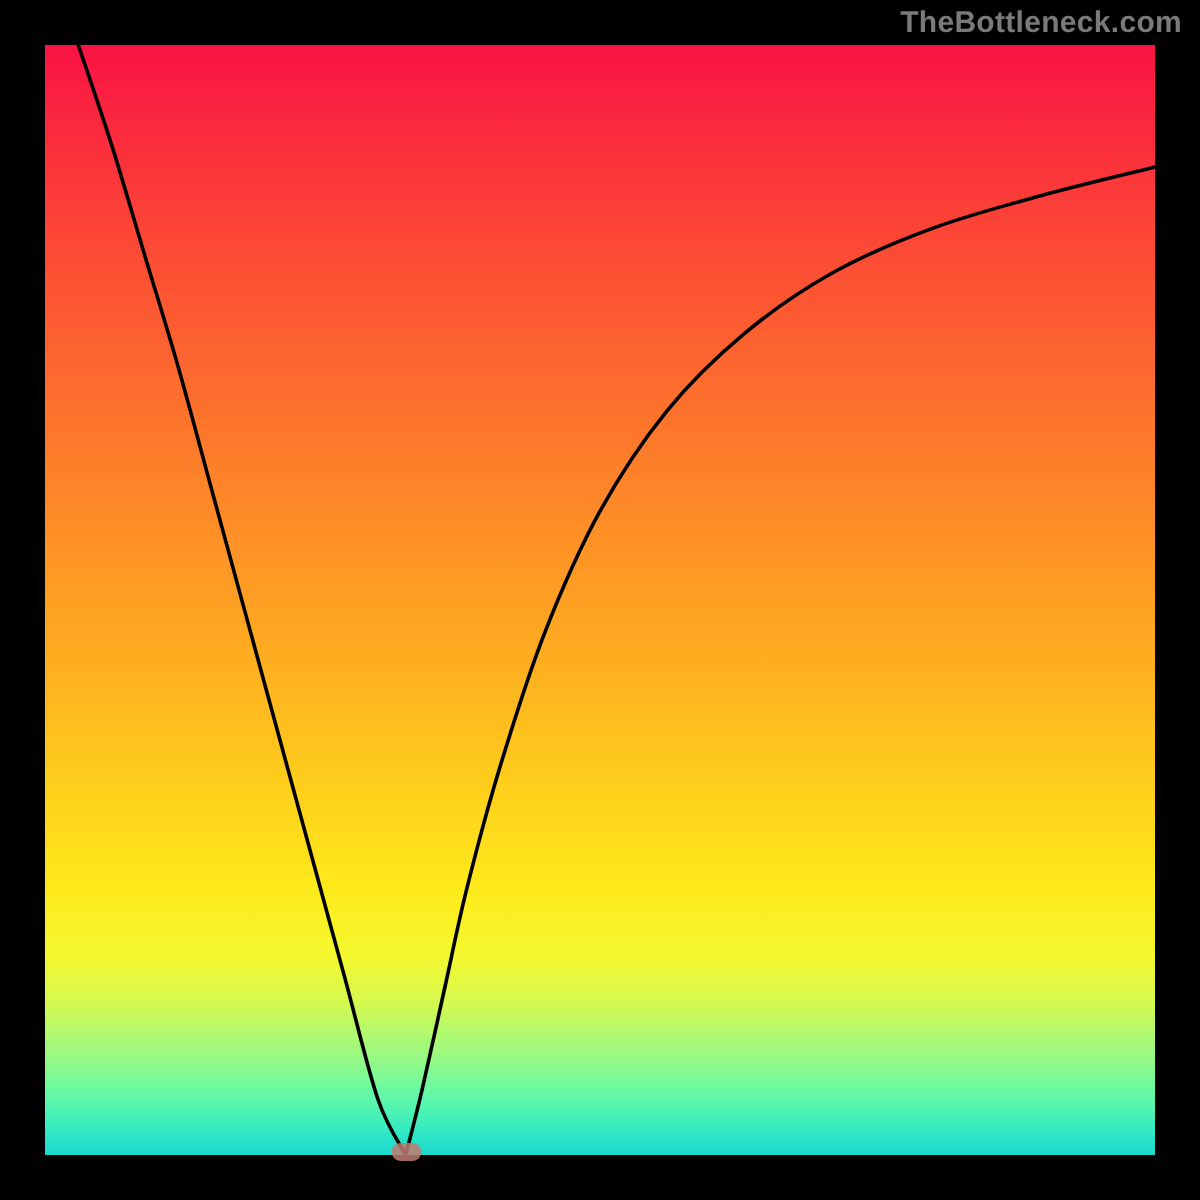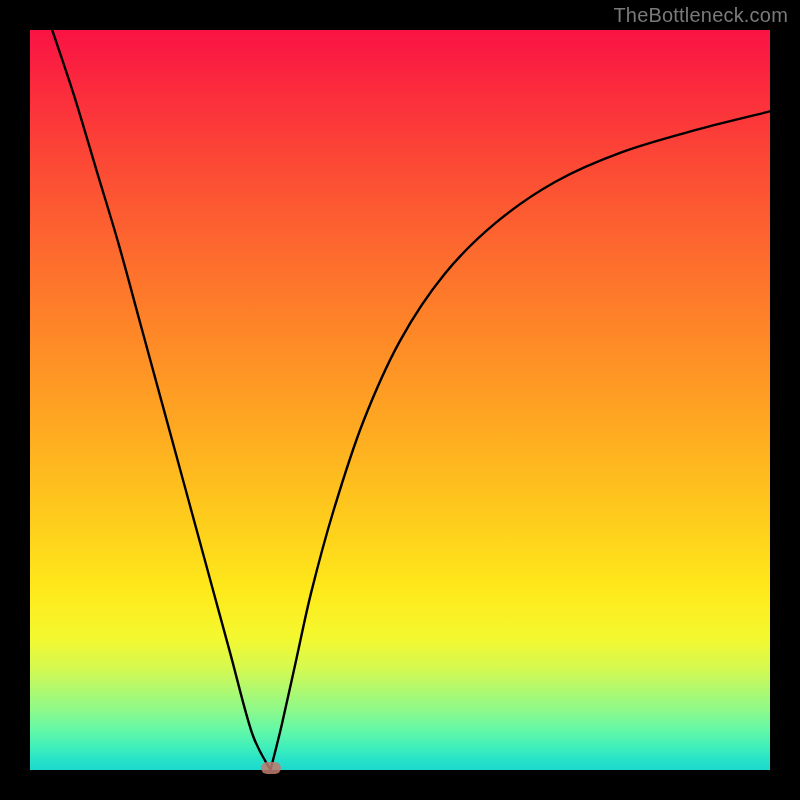--- a/index.html
+++ b/index.html
@@ -44,21 +44,21 @@
       #28E3C8 98.5%,
       #1CD9CE 100%
     );
   }
   .watermark {
     position: absolute;
     top: 4px;
     right: 12px;
     color: #7a7a7a;
     font-size: 20px;
-    font-weight: 400;
+    font-weight: 700;
     letter-spacing: 0.2px;
     user-select: none;
     text-align: right;
   }
   svg.curve {
     position: absolute;
     left: 0;
     top: 0;
     width: 740px;
     height: 740px;

